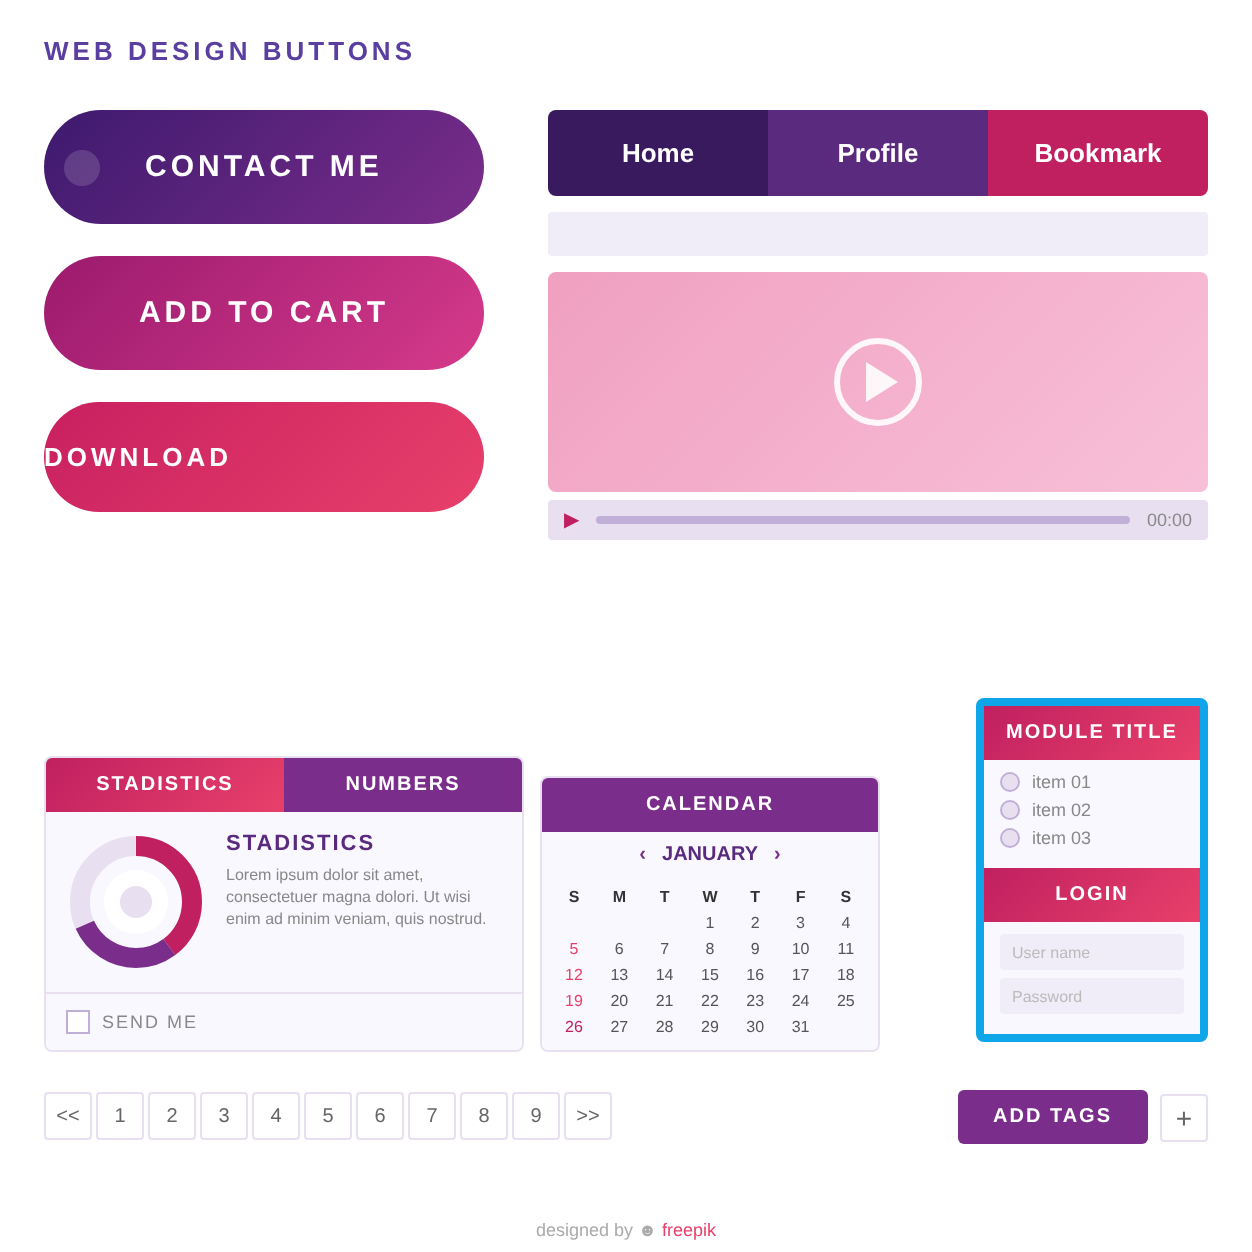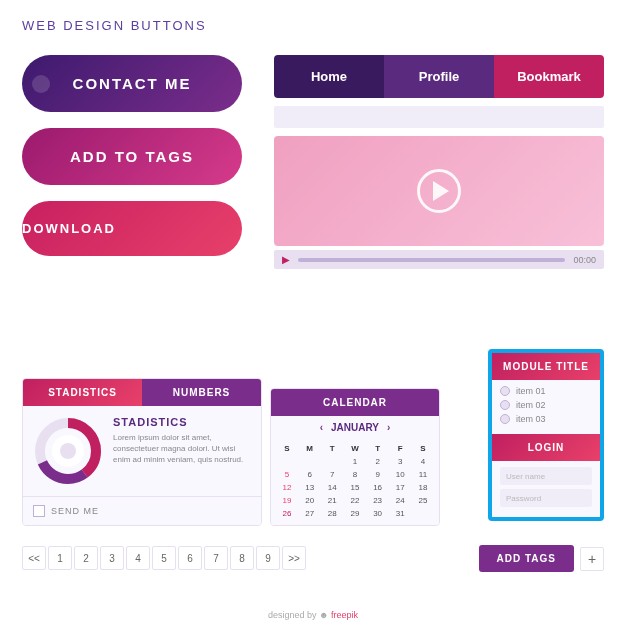--- a/index.html
+++ b/index.html
@@ -16,21 +16,21 @@
       width: 626px;
       height: 626px;
       background: #fff;
       padding: 18px 22px;
     }
 
     
     .page-title {
       color: #5b3fa0;
       font-size: 13px;
-      font-weight: 400;
+      font-weight: 700;
       letter-spacing: 2px;
       margin-bottom: 14px;
     }
 
     
     .left-col {
       position: absolute;
       left: 22px;
       top: 55px;
       width: 230px;
@@ -469,21 +469,21 @@
     .footer span { color: #e8406a; }
   </style>
 </head>
 <body>
 
 <div class="main-container">
   <div class="page-title">WEB DESIGN BUTTONS</div>
 
   <div class="left-col">
     <div class="btn-contact">CONTACT ME</div>
-    <div class="btn-addcart">ADD TO TAGS</div>
+    <div class="btn-addcart">ADD TO CART</div>
     <div class="btn-download">DOWNLOAD</div>
   </div>
 
   <div class="right-col">
     <div class="nav-tabs">
       <div class="nav-tab home">Home</div>
       <div class="nav-tab profile">Profile</div>
       <div class="nav-tab bookmark">Bookmark</div>
     </div>
     <div class="nav-content-bar"></div>

